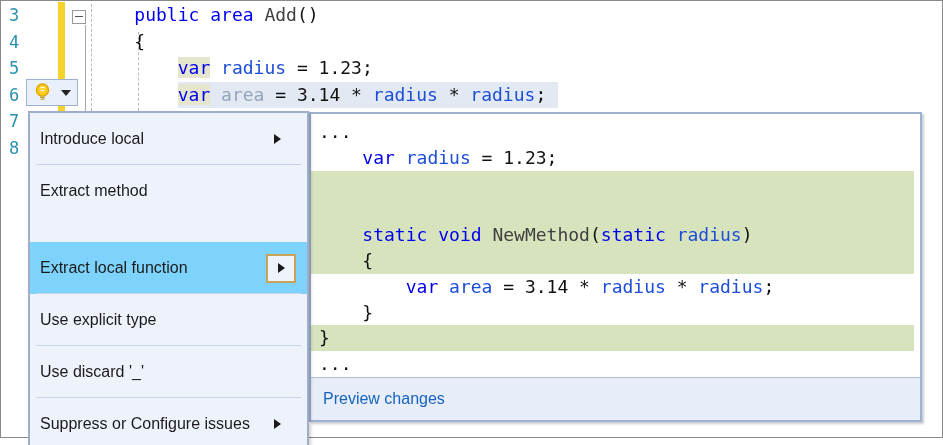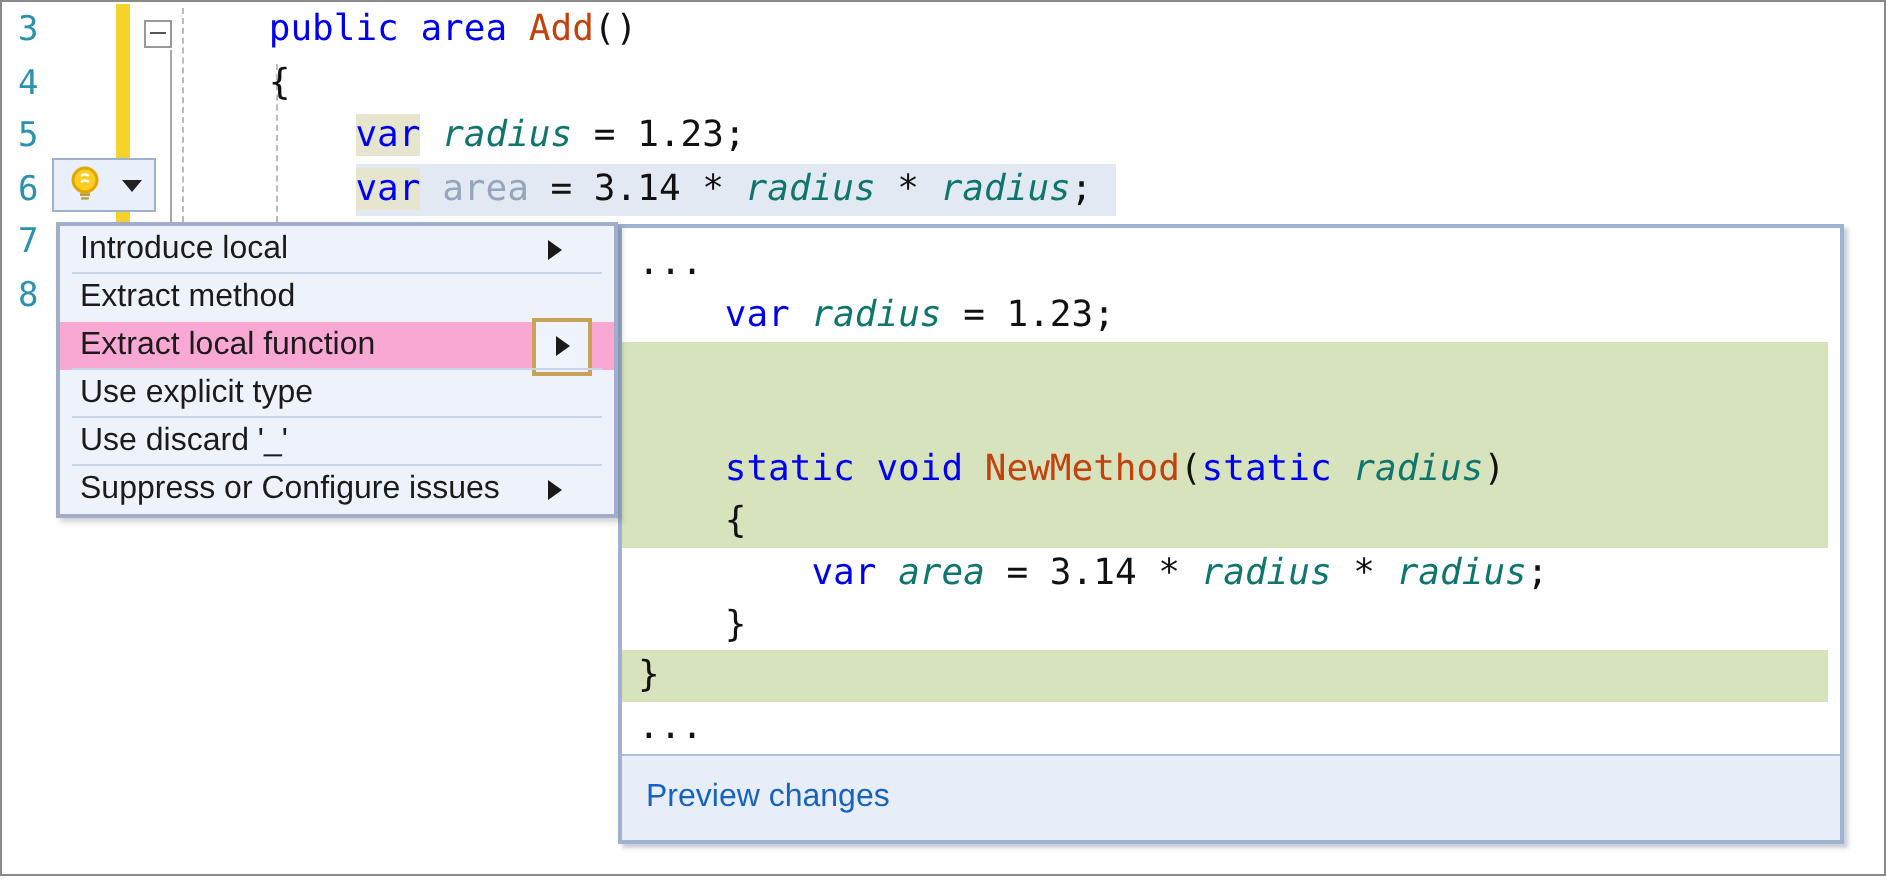--- a/index.html
+++ b/index.html
@@ -22,38 +22,38 @@
   .gutter div{height:26.5px;line-height:26.5px;font-family:"DejaVu Sans Mono",monospace;
               font-size:17px;color:#2b91af;}
   .code{position:absolute;left:0;top:1px;right:0;}
   .crow{height:26.5px;line-height:26.5px;white-space:pre;padding-left:90px;
         font-family:"DejaVu Sans Mono",monospace;font-size:18px;color:#000;}
   .crow .lead,.crow .body{display:inline-block;line-height:26.5px;vertical-align:top;}
   .crow .body.band{background:#e3e9f2;padding-right:12px;}
 
   .tk-kw{color:#0000ee;}
   .tk-kwhl{color:#0000ee;background:#e6e6cf;}
-  .tk-ident{color:#0f766e;font-style:italic;}
-  .tk-method{color:#c2410c;}
+  .tk-ident{color:#1d4ed8;}
+  .tk-method{color:#404040;}
   .tk-fade{color:#95a5bd;}
   .tk-plain{color:#111;}
 
   
   .bulb-btn{position:absolute;left:25px;top:78px;width:52px;height:27px;box-sizing:border-box;
             background:#e9effb;border:1px solid #9db0d0;z-index:30;display:flex;align-items:center;}
   .bulb-btn svg{margin-left:7px;}
   .bulb-drop{margin-left:10px;width:0;height:0;border-left:5px solid transparent;
              border-right:5px solid transparent;border-top:6px solid #222;}
 
   
   .menu{position:absolute;left:27px;top:110px;width:281px;box-sizing:border-box;z-index:30;
         background:#eef2fb;border:2px solid #a0aecb;box-shadow:2px 2px 3px rgba(0,0,0,.18);}
-  .mitem{position:relative;height:24px;display:flex;align-items:center;padding:0 8px 0 10px;
+  .mitem{position:relative;height:52px;display:flex;align-items:center;padding:0 8px 0 10px;
          font-size:16px;color:#1b1b1b;cursor:default;}
-  .mitem.sel{background:#f9a8d4;}
+  .mitem.sel{background:#7dd3fc;margin-top:25px;}
   .mitem.sep::after{content:"";position:absolute;left:6px;right:6px;bottom:0;height:1px;background:#c7d4e9;}
   .arrow{margin-left:auto;margin-right:18px;width:0;height:0;
          border-top:5px solid transparent;border-bottom:5px solid transparent;border-left:7px solid #1a1a1a;}
   .framed{margin-left:auto;margin-right:3px;width:30px;height:29px;box-sizing:border-box;
           border:2px solid #c9a25a;background:#eef3fc;display:flex;align-items:center;justify-content:center;}
   .framed i{display:block;width:0;height:0;border-top:5px solid transparent;
             border-bottom:5px solid transparent;border-left:7px solid #1a1a1a;}
 
   
   .pane{position:absolute;left:308px;top:111px;width:613px;height:310px;box-sizing:border-box;z-index:20;

